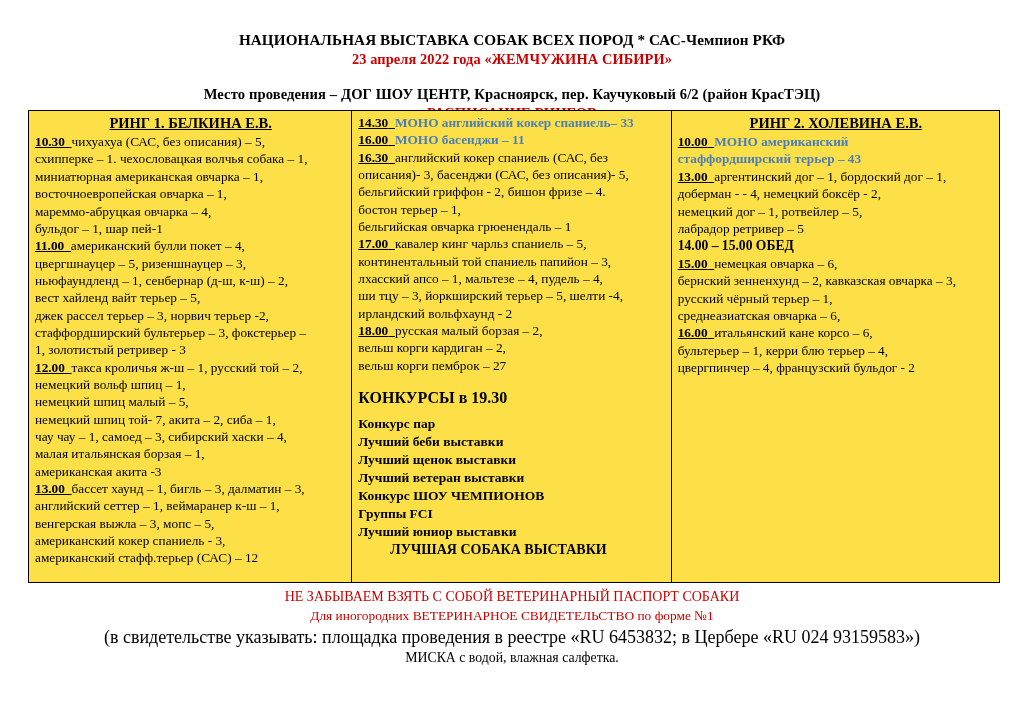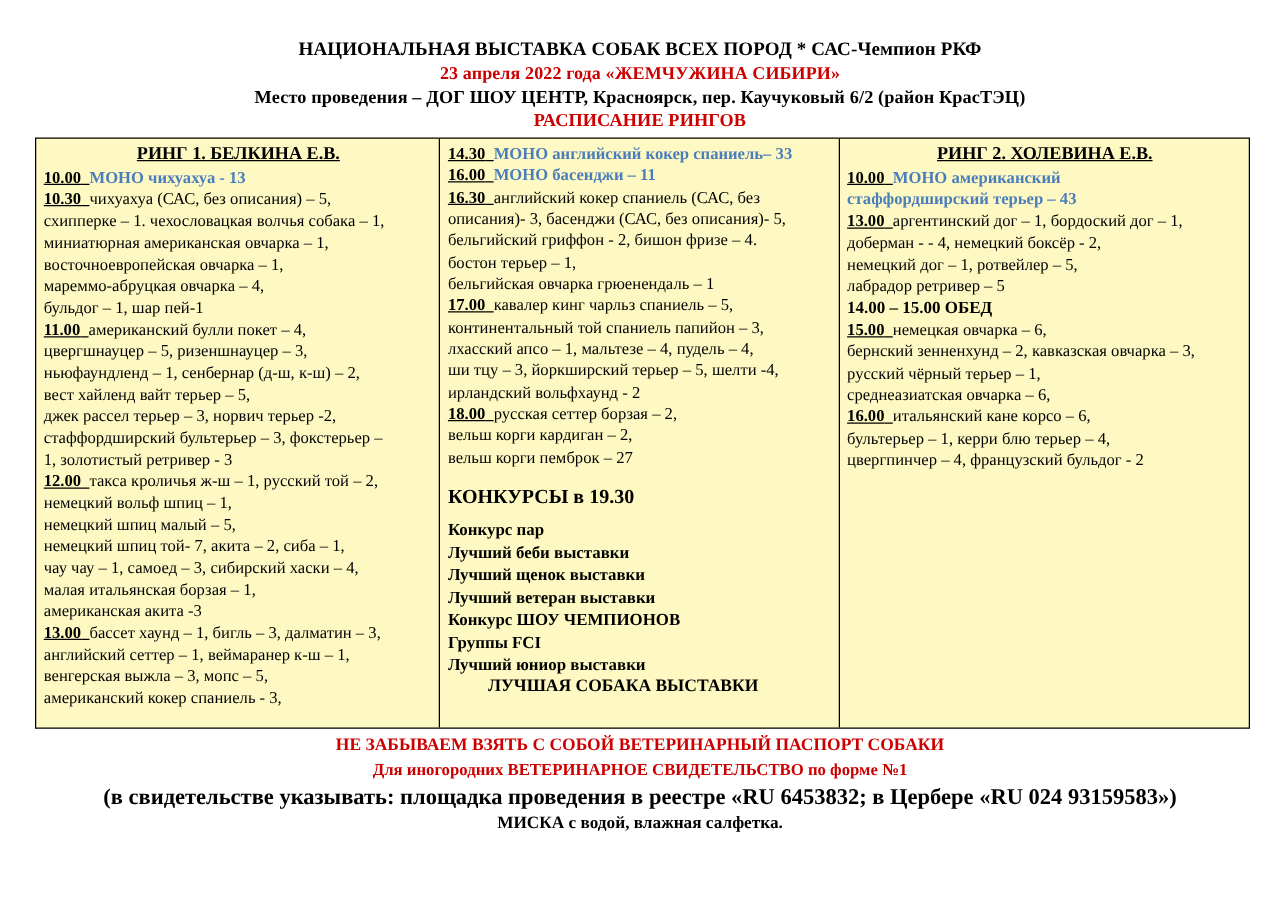--- a/index.html
+++ b/index.html
@@ -26,34 +26,34 @@
     padding-top: 30px;
     text-align: center;
   }
   .hdr-line {
     font-weight: bold;
     line-height: 1.32;
     letter-spacing: 0.1px;
   }
   .hdr-l1 { font-size: 15.2px; color: #000000; }
   .hdr-l2 { font-size: 14.4px; color: #cc0000; }
-  .hdr-l3 { font-size: 14.6px; color: #000000; }
+  .hdr-l3 { font-size: 14.6px; color: #000000; margin-top: 16px; }
   .hdr-l4 { font-size: 14.6px; color: #cc0000; }
 
   
   .rings-table {
     position: absolute;
     left: 28px;
     top: 110px;
     width: 972px;
     height: 473px;
     border: 1.5px solid #000000;
     box-sizing: border-box;
     display: flex;
-    background: #fef9c3;
+    background: #fde047;
   }
   .col {
     box-sizing: border-box;
     padding: 3px 5px 3px 6px;
     overflow: hidden;
   }
   .col-1 { width: 324px; border-right: 1.3px solid #000000; }
   .col-2 { width: 320px; border-right: 1.3px solid #000000; }
   .col-3 { width: 328px; }
 
@@ -104,21 +104,21 @@
 
   
   .footer {
     position: absolute;
     left: 0;
     top: 588px;
     width: 1024px;
     text-align: center;
   }
   .ftr-line {
-    font-weight: bold;
+    font-weight: normal;
     line-height: 1.34;
   }
   .ftr-l1 { font-size: 14px; color: #cc0000; }
   .ftr-l2 { font-size: 13.4px; color: #cc0000; }
   .ftr-l3 { font-size: 18px; color: #000000; }
   .ftr-l4 { font-size: 13.8px; color: #000000; }
 </style>
 </head>
 <body>
 
@@ -129,21 +129,20 @@
     <div class="hdr-line hdr-l2">23 апреля 2022 года   «ЖЕМЧУЖИНА СИБИРИ»</div>
     <div class="hdr-line hdr-l3">Место проведения – ДОГ ШОУ ЦЕНТР, Красноярск, пер. Каучуковый 6/2 (район КрасТЭЦ)</div>
     <div class="hdr-line hdr-l4">РАСПИСАНИЕ  РИНГОВ</div>
   </div>
 
   <div class="rings-table">
 
     <div class="col col-1">
       <div class="col-title">РИНГ  1. БЕЛКИНА  Е.В.</div>
 
-      <div class="entry mono"><span class="t">10.00</span><span>МОНО  чихуахуа  - 13</span></div>
       <div class="entry"><span class="t">10.30</span><span>чихуахуа (САС, без описания) – 5,</span></div>
       <div class="entry cont"><span> схипперке – 1. чехословацкая волчья собака – 1,</span></div>
       <div class="entry cont"><span>миниатюрная  американская овчарка – 1,</span></div>
       <div class="entry cont"><span>восточноевропейская овчарка – 1,</span></div>
       <div class="entry cont"><span>мареммо-абруцкая овчарка – 4,</span></div>
       <div class="entry cont"><span>бульдог – 1, шар пей-1</span></div>
       <div class="entry"><span class="t">11.00</span><span>американский булли покет – 4,</span></div>
       <div class="entry cont"><span>цвергшнауцер – 5, ризеншнауцер – 3,</span></div>
       <div class="entry cont"><span>ньюфаундленд – 1, сенбернар (д-ш, к-ш) – 2,</span></div>
       <div class="entry cont"><span>вест хайленд вайт терьер – 5,</span></div>
@@ -154,37 +153,38 @@
       <div class="entry cont"><span>немецкий вольф шпиц – 1,</span></div>
       <div class="entry cont"><span>немецкий шпиц малый – 5,</span></div>
       <div class="entry cont"><span>немецкий шпиц той- 7, акита – 2, сиба – 1,</span></div>
       <div class="entry cont"><span>чау чау – 1, самоед – 3, сибирский хаски – 4,</span></div>
       <div class="entry cont"><span>малая итальянская борзая – 1,</span></div>
       <div class="entry cont"><span>американская акита -3</span></div>
       <div class="entry"><span class="t">13.00</span><span>бассет хаунд – 1, бигль – 3, далматин – 3,</span></div>
       <div class="entry cont"><span>английский сеттер – 1, веймаранер к-ш – 1,</span></div>
       <div class="entry cont"><span>венгерская выжла – 3, мопс – 5,</span></div>
       <div class="entry cont"><span>американский кокер спаниель  - 3,</span></div>
+      <div class="entry cont"><span>американский стафф.терьер (САС) – 12</span></div>
 
     </div>
 
     <div class="col col-2">
       <div class="entry mono"><span class="t">14.30</span><span>МОНО английский кокер спаниель– 33</span></div>
       <div class="entry mono"><span class="t">16.00</span><span>МОНО  басенджи – 11</span></div>
       <div class="entry"><span class="t">16.30</span><span>английский кокер спаниель (САС, без</span></div>
       <div class="entry cont"><span>описания)- 3, басенджи (САС, без описания)- 5,</span></div>
       <div class="entry cont"><span>бельгийский гриффон - 2, бишон фризе – 4.</span></div>
       <div class="entry cont"><span>бостон терьер – 1,</span></div>
       <div class="entry cont"><span>бельгийская овчарка грюенендаль – 1</span></div>
       <div class="entry"><span class="t">17.00</span><span>кавалер кинг чарльз спаниель – 5,</span></div>
       <div class="entry cont"><span>континентальный той спаниель папийон – 3,</span></div>
       <div class="entry cont"><span>лхасский апсо – 1, мальтезе – 4, пудель – 4,</span></div>
       <div class="entry cont"><span>ши тцу – 3, йоркширский терьер – 5, шелти -4,</span></div>
       <div class="entry cont"><span>ирландский  вольфхаунд - 2</span></div>
-      <div class="entry"><span class="t">18.00</span><span>русская сеттер борзая – 2,</span></div>
+      <div class="entry"><span class="t">18.00</span><span>русская малый борзая – 2,</span></div>
       <div class="entry cont"><span>вельш корги кардиган – 2,</span></div>
       <div class="entry cont"><span>вельш корги пемброк – 27</span></div>
 
       <div class="spacer"></div>
       <div class="konkurs-title">КОНКУРСЫ в 19.30</div>
       <div class="spacer-sm"></div>
 
       <div class="konkurs-item">Конкурс пар</div>
       <div class="konkurs-item">Лучший беби выставки</div>
       <div class="konkurs-item">Лучший щенок выставки</div>

